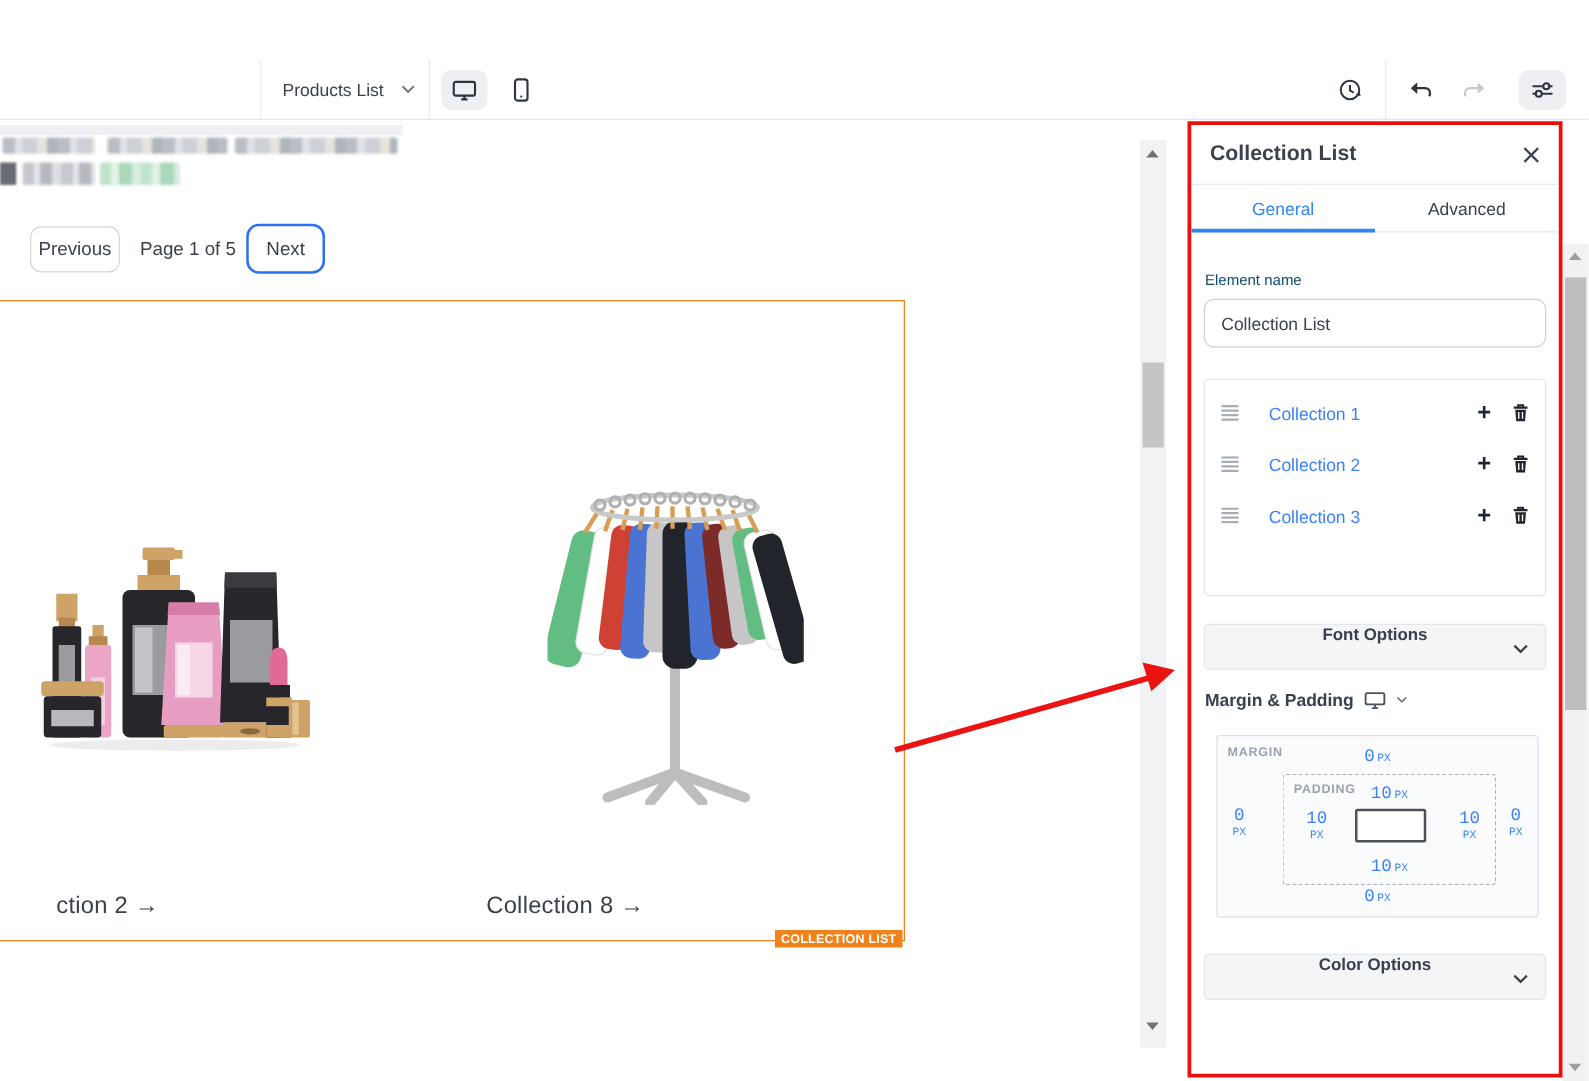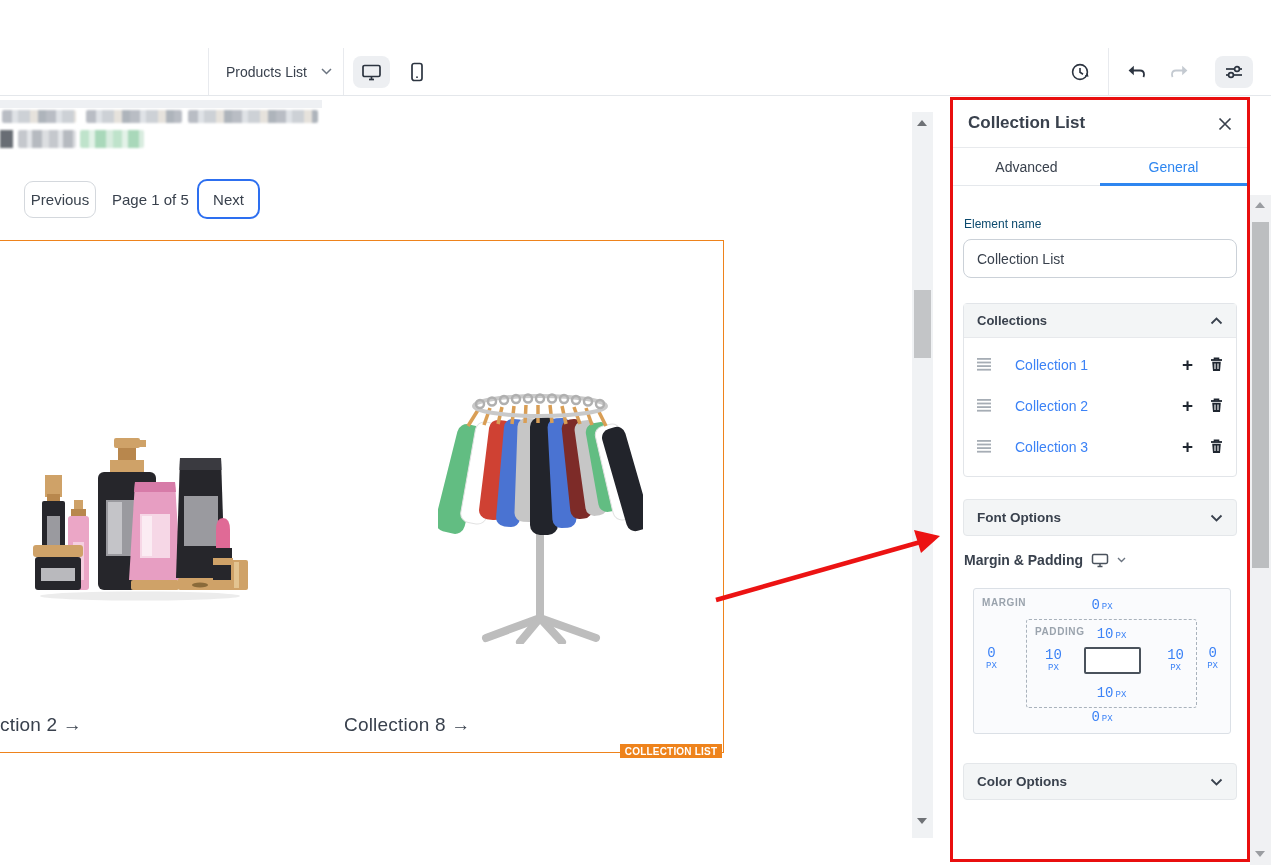--- a/index.html
+++ b/index.html
@@ -27,21 +27,21 @@
   .mosaic { position:absolute; filter:blur(1.3px); border-radius:2px; }
   .mg1 { background:repeating-linear-gradient(90deg,#b9bdc4 0 10px,#dfe2e6 10px 16px,#cdd1d6 16px 28px,#e6e2dc 28px 36px,#aeb4bb 36px 44px); }
   .mg2 { background:repeating-linear-gradient(90deg,#c5c8cd 0 9px,#e3e5e8 9px 14px,#b6bac0 14px 24px,#dcdee1 24px 31px); }
   .mgreen { background:repeating-linear-gradient(90deg,#bfe3cb 0 9px,#e3f2e8 9px 15px,#a9d8ba 15px 26px,#d8ecdf 26px 33px); }
   .mdark { position:absolute; background:#686d74; filter:blur(.8px); }
   .prev-btn { position:absolute; left:24px; top:85px; width:72px; height:37px; border:1px solid #d4d8dd; border-radius:9px; background:#fff; font-family:inherit; font-size:15px; color:#3a434e; cursor:pointer; }
   .page-status { position:absolute; left:112px; top:95px; font-size:15px; color:#39414d; }
   .next-btn { position:absolute; left:197px; top:83px; width:63px; height:40px; border:2px solid #2d6ff0; border-radius:10px; background:#fff; font-family:inherit; font-size:15px; color:#39414d; cursor:pointer; }
   .selection-box { position:absolute; left:-2px; top:144px; width:726px; height:513px; border:1px solid #ee831c; }
   .selection-badge { position:absolute; left:620px; top:648px; width:102px; height:14px; background:#ee831c; color:#fff; font-size:10px; font-weight:700; letter-spacing:.2px; display:flex; align-items:center; justify-content:center; }
-  .col-label { position:absolute; top:618px; font-size:19px; color:#39414d; letter-spacing:.2px; }
+  .col-label { position:absolute; top:618px; font-size:19px; color:#39414d; letter-spacing:.2px;padding-left:45px; }
   .cosmetics { position:absolute; left:28px; top:334px; }
   .rack { position:absolute; left:438px; top:296px; }
   
   .c-scroll { position:absolute; left:912px; top:16px; width:21px; height:726px; background:#f0f2f4; }
   .c-thumb { position:absolute; left:2px; top:178px; width:17px; height:68px; background:#c3c5c7; }
   .tri-up { width:0; height:0; border-left:5px solid transparent; border-right:5px solid transparent; border-bottom:6px solid #6f7276; position:absolute; left:5px; }
   .tri-down { width:0; height:0; border-left:5px solid transparent; border-right:5px solid transparent; border-top:6px solid #6f7276; position:absolute; left:5px; }
   .arrow-overlay { position:absolute; left:700px; top:330px; width:253px; height:190px; pointer-events:none; z-index:5; }
   
   .panel { position:absolute; left:950px; top:97px; width:300px; height:765px; background:#fff; border:3px solid #e90f0f; overflow:hidden; z-index:30; }
@@ -59,21 +59,21 @@
   .collections-card { position:absolute; left:10px; top:203px; width:274px; height:174px; border:1px solid #e2e5e9; border-radius:4px; background:#fff; }
   .card-head { height:34px; background:#f3f5f6; border-bottom:1px solid #e7e9ec; display:flex; align-items:center; padding:0 13px; cursor:pointer; }
   .card-head .hd { font-size:13px; font-weight:700; color:#39414d; }
   .card-head .chev { margin-left:auto; display:flex; }
   .col-row { height:41px; display:flex; align-items:center; padding:0 13px; }
   .col-rows { padding-top:6px; }
   .col-row .lbl { margin-left:24px; font-size:14px; color:#3b82f6; }
   .row-btn { background:none; border:none; cursor:pointer; display:flex; align-items:center; justify-content:center; padding:0; }
   .plus-btn { margin-left:auto; font-size:19px; font-weight:600; color:#1f2630; line-height:1; font-family:inherit; }
   .trash-btn { margin-left:17px; }
-  .accordion { position:absolute; left:10px; width:274px; height:37px; background:#f3f5f6; border:1px solid #e4e7ea; border-radius:4px; display:flex; align-items:center; padding:0 13px; cursor:pointer; }
+  .accordion { position:absolute; left:10px; width:274px; height:37px; background:#f3f5f6; border:1px solid #e4e7ea; border-radius:4px; display:flex; align-items:center; padding:0 13px; cursor:pointer;flex-direction:column; }
   .accordion .hd { font-size:13.5px; font-weight:700; color:#39414d; }
   .accordion .chev { margin-left:auto; display:flex; }
   .acc-font { top:399px; } .acc-color { top:663px; } .acc-text { top:722px; height:40px; }
   .mp-row { position:absolute; left:11px; top:452px; display:flex; align-items:center; gap:8px; }
   .mp-row .hd { font-size:14px; font-weight:700; color:#39414d; }
   .bm { position:absolute; left:20px; top:488px; width:258px; height:146px; background:#fafbfd; border:1px solid #dbe0e6; border-radius:3px; }
   .bm-label { position:absolute; font-size:10px; font-weight:700; letter-spacing:.6px; color:#9aa3ad; }
   .bm-val { color:#3b82f6; cursor:pointer;font-family:Liberation Mono, monospace; }
   .bm-val .n { font-size:14px; }
   .bm-val .u { font-size:9px; margin-left:2px; }
@@ -300,36 +300,28 @@
       <button class="close-btn">
         <span>
           <svg width="14" height="14" viewBox="0 0 14 14">
               <path d="M1.5 1.5 L12.5 12.5 M12.5 1.5 L1.5 12.5" stroke="#39414d" stroke-width="1.7"></path>
             </svg>
         </span>
       </button>
       <div class="panel-hdr-line"></div>
 
       <div class="tabs">
+        <div class="tab active">General</div>
         <div class="tab inactive">Advanced</div>
-        <div class="tab active">General</div>
       </div>
 
       <div class="field-label">Element name</div>
       <input class="name-input" type="text" value="Collection List" style="">
 
       <div class="collections-card">
-        <div class="card-head">
-          <span class="hd">Collections</span>
-          <span class="chev">
-            <svg width="13" height="8" viewBox="0 0 13 8">
-                <polyline points="1.5,6.5 6.5,1.5 11.5,6.5" fill="none" stroke="#39414d" stroke-width="1.8"></polyline>
-              </svg>
-          </span>
-        </div>
         <div class="col-rows">
           <div class="col-row">
             <span>
               <svg width="14" height="13" viewBox="0 0 14 13">
                   <g fill="#a6adb5">
                     <rect y="0" width="14" height="1.8"></rect>
                     <rect y="3.6" width="14" height="1.8"></rect>
                     <rect y="7.2" width="14" height="1.8"></rect>
                     <rect y="10.8" width="14" height="1.8"></rect>
                   </g>

